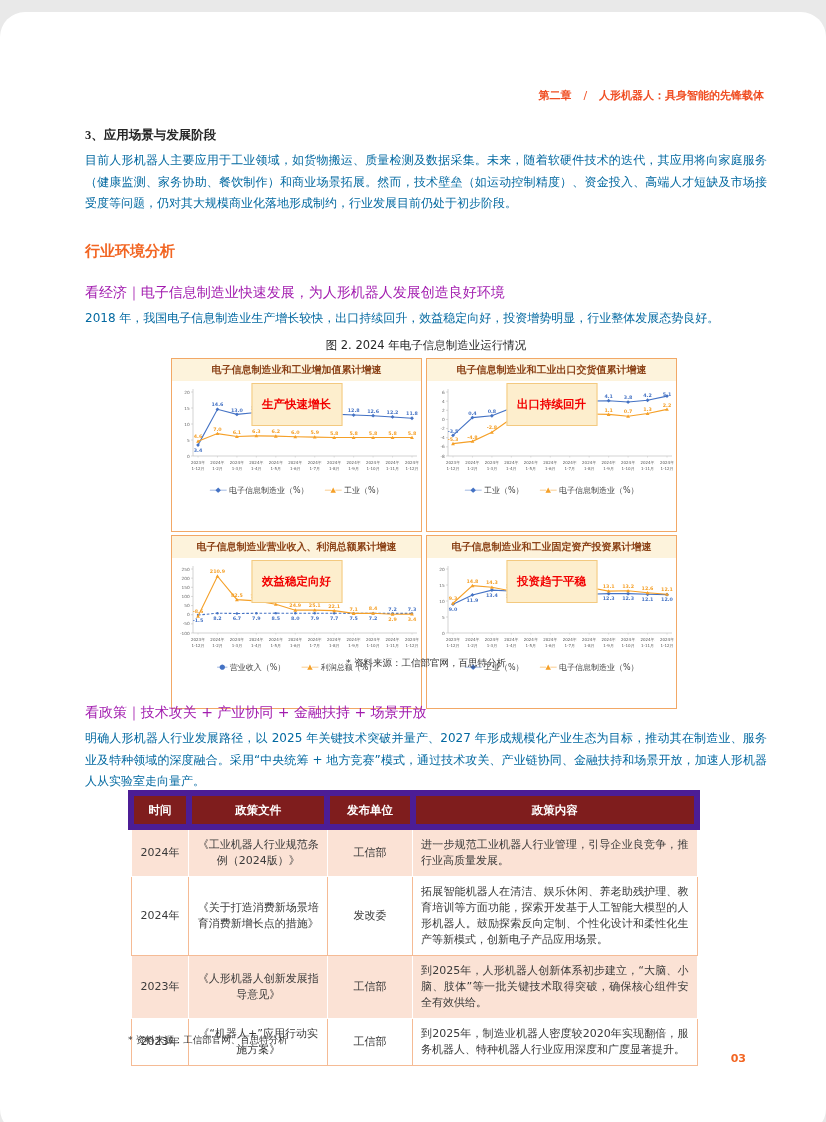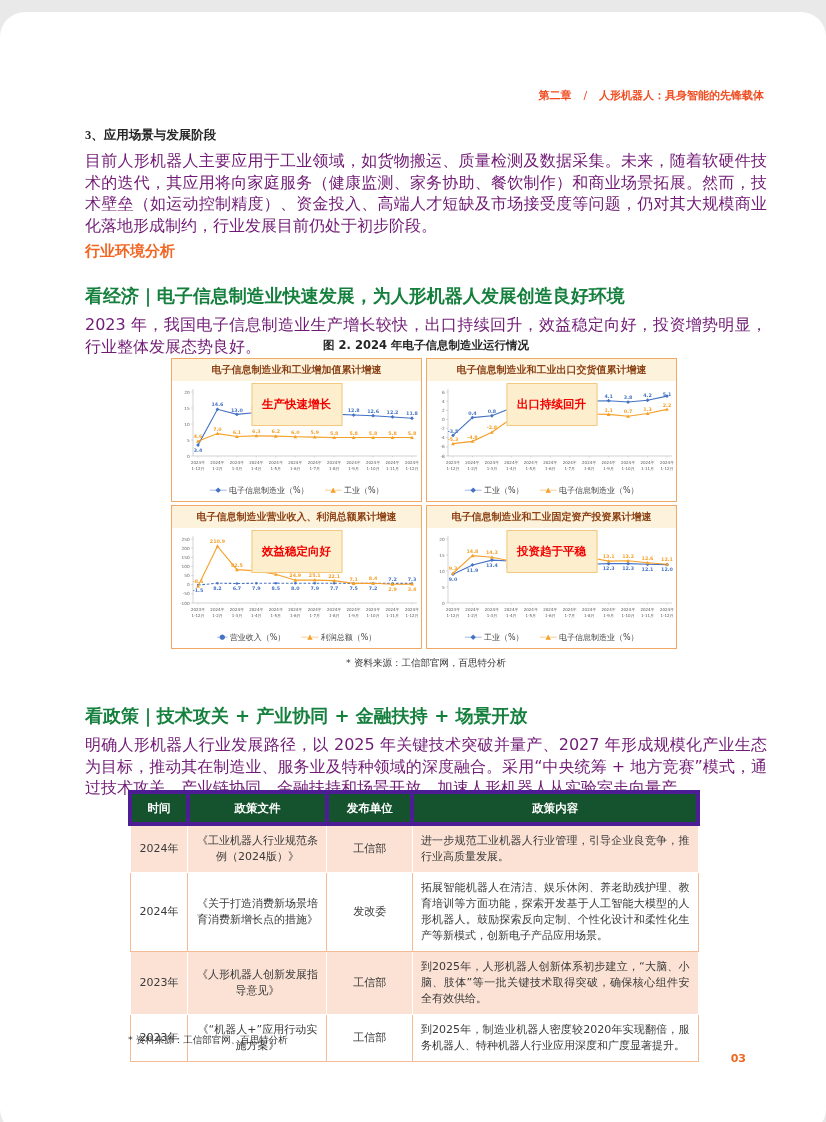--- a/index.html
+++ b/index.html
@@ -4,51 +4,51 @@
 <style>
   html,body{margin:0;padding:0;background:#e9e9e9;}
   .page{position:relative;width:826px;height:1122px;background:#ffffff;margin:12px auto;
         font-family:"DejaVu Sans","Liberation Sans",sans-serif;color:#3f3f3f;overflow:hidden;border-radius:25px;}
   
   .hdr{position:absolute;top:76px;right:62px;font-size:11px;font-weight:bold;color:#f04e23;}
   .hdr .slash{margin:0 8px;font-weight:normal;}
   
   .s3{position:absolute;top:115px;left:85px;width:682px;font-family:Liberation Serif, serif;}
   .s3 h4{margin:0 0 6px 0;font-size:12.5px;color:#262626;}
-  .body-p{margin:0;font-size:16px;line-height:21.5px;text-align:justify;color:#701a75;}
+  .body-p{margin:0;font-size:12px;line-height:21.5px;text-align:justify;color:#0369a1;}
   
   .ind-h{position:absolute;top:230px;left:85px;font-size:15px;font-weight:bold;color:#f26522;margin:0;}
   .econ{position:absolute;top:272px;left:85px;width:682px;}
-  .sub-h{margin:0 0 6px 0;font-size:18px;color:#15803d;font-weight:bold;}
+  .sub-h{margin:0 0 6px 0;font-size:14px;color:#a21caf;font-weight:normal;}
   .fig-cap{position:absolute;top:326px;left:85px;width:682px;text-align:center;
-           font-size:11.5px;font-weight:bold;color:#262626;}
+           font-size:11.5px;font-weight:normal;color:#262626;}
   
   .charts{position:absolute;top:346px;left:171px;width:506px;display:grid;
           grid-template-columns:251px 251px;column-gap:4px;row-gap:3px;}
-  .chart-card{position:relative;box-sizing:border-box;width:251px;height:144px;
+  .chart-card{position:relative;box-sizing:border-box;width:251px;height:174px;
               border:1px solid #f2a866;background:#fff;}
   .c-title{height:22px;line-height:22px;background:#fdf3dc;color:#8c4318;
            font-weight:bold;font-size:10px;text-align:center;white-space:nowrap;overflow:hidden;}
   .c-flag{position:absolute;top:24px;left:50%;transform:translateX(-50%);z-index:2;
           background:#fdeecd;border:1px solid #f3c97f;color:#f20000;font-weight:bold;
           font-size:11.5px;padding:13px 10px;white-space:nowrap;}
   .chart-card svg{display:block;width:251px;height:100px;}
   .c-legend{height:18px;display:flex;justify-content:center;align-items:center;gap:16px;
             font-size:8px;color:#444;}
   .lg-item{display:flex;align-items:center;gap:3px;white-space:nowrap;}
   .lg-mark{font-size:7px;letter-spacing:-1px;}
   .fig-src{position:absolute;top:645px;left:85px;width:682px;text-align:center;
            font-size:9.5px;color:#333;}
   
   .policy{position:absolute;top:692px;left:85px;width:682px;}
   
   .ptable{position:absolute;top:778px;left:128px;width:572px;border-collapse:collapse;
           font-size:11px;}
-  .ptable th{background:#14532d;color:#fff;font-weight:bold;font-size:11.5px;height:24px;
-             border:4px solid #4c1d95;padding:2px 4px;}
+  .ptable th{background:#7f1d1d;color:#fff;font-weight:bold;font-size:11.5px;height:24px;
+             border:6px solid #4c1d95;padding:2px 4px;}
   .ptable td{border:1px solid #f5bb95;padding:7px 8px;line-height:16px;text-align:center;
              vertical-align:middle;color:#3a3a3a;}
   .ptable tr.pink td{background:#fbe2d5;border-color:#ffffff;}
   .ptable td.content-cell{text-align:left;text-align:justify;}
   .col-time{width:58px;}  .col-doc{width:140px;}  .col-issuer{width:86px;}  .col-content{width:288px;}
   .tbl-src{position:absolute;top:1022px;left:128px;font-size:9.5px;color:#333;}
   .pagenum{position:absolute;top:1040px;right:80px;font-size:11px;font-weight:bold;color:#f26522;}
 </style>
 </head>
 <body>
@@ -63,21 +63,21 @@
 
   <div class="s3">
     <h4>3、应用场景与发展阶段</h4>
     <p class="body-p">目前人形机器人主要应用于工业领域，如货物搬运、质量检测及数据采集。未来，随着软硬件技术的迭代，其应用将向家庭服务（健康监测、家务协助、餐饮制作）和商业场景拓展。然而，技术壁垒（如运动控制精度）、资金投入、高端人才短缺及市场接受度等问题，仍对其大规模商业化落地形成制约，行业发展目前仍处于初步阶段。</p>
   </div>
 
   <h2 class="ind-h">行业环境分析</h2>
 
   <div class="econ">
     <p class="sub-h">看经济｜电子信息制造业快速发展，为人形机器人发展创造良好环境</p>
-    <p class="body-p">2023 年，我国电子信息制造业生产增长较快，出口持续回升，效益稳定向好，投资增势明显，行业整体发展态势良好。</p>
+    <p class="body-p">2018 年，我国电子信息制造业生产增长较快，出口持续回升，效益稳定向好，投资增势明显，行业整体发展态势良好。</p>
   </div>
 
   <div class="fig-cap">图 2. 2024 年电子信息制造业运行情况</div>
 
   <div class="charts">
     <div class="chart-card">
       <div class="c-title">电子信息制造业和工业增加值累计增速</div>
       <div class="c-flag">生产快速增长</div>
       <svg xmlns="http://www.w3.org/2000/svg" viewBox="0 0 251 94">
           <path d="M21,5 L21,72 L245,72" fill="none" stroke="#b5b5b5" stroke-width="0.6"></path>

